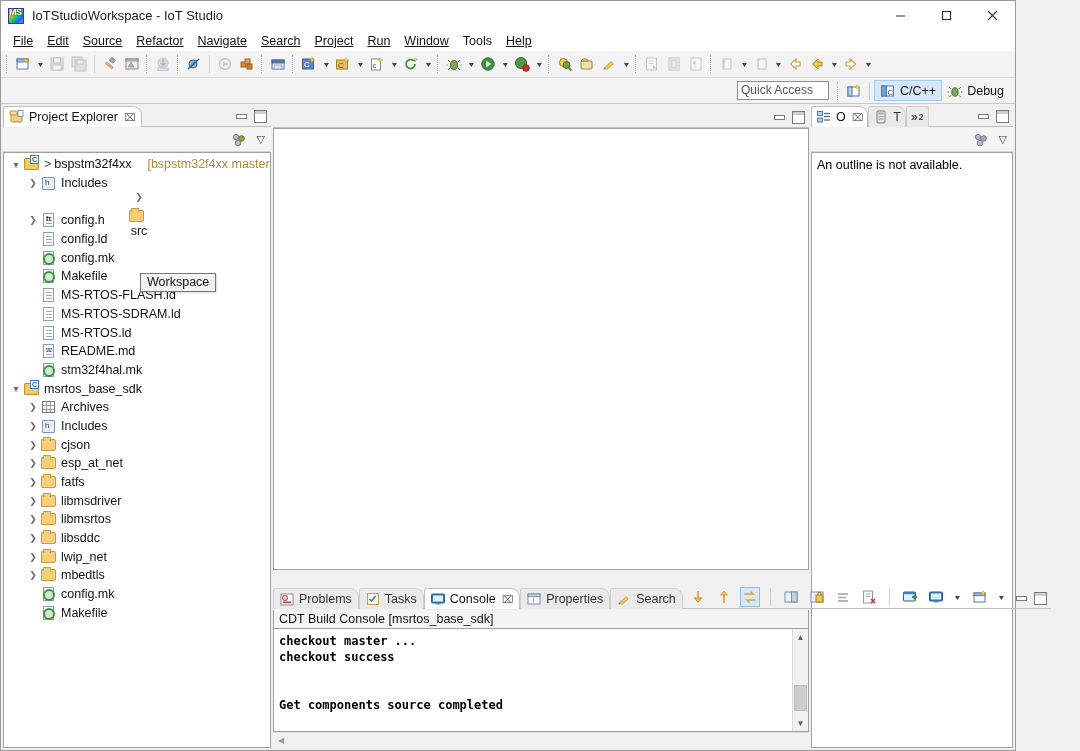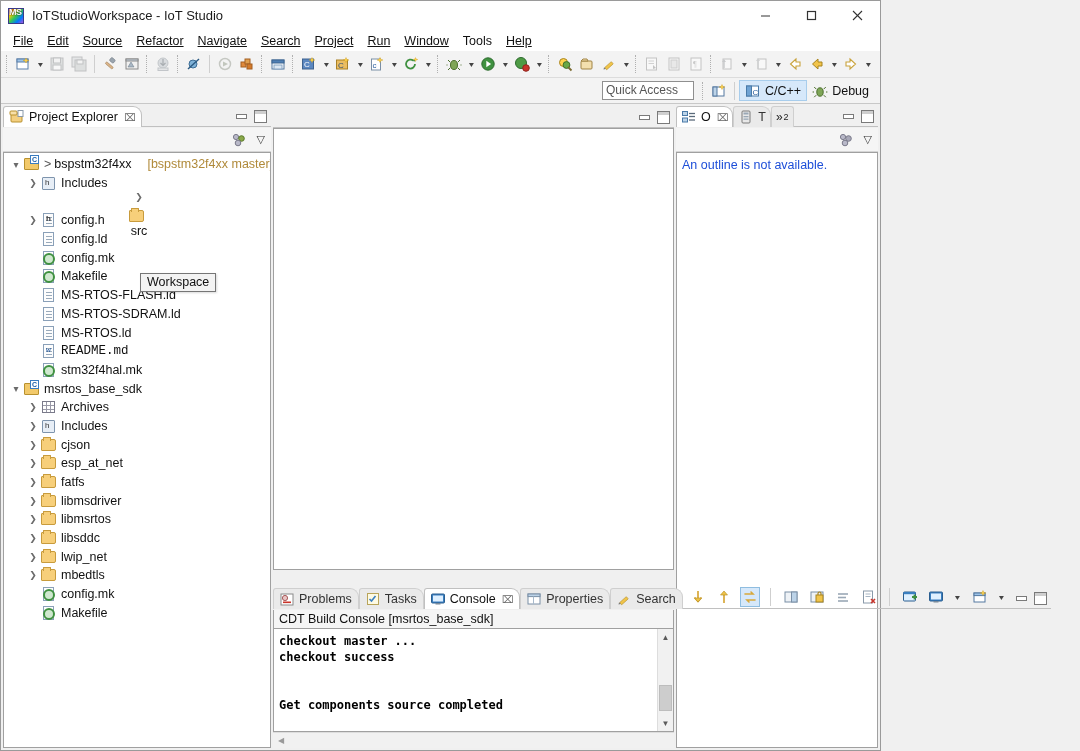--- a/index.html
+++ b/index.html
@@ -7,21 +7,21 @@
     margin: 0; padding: 0;
     width: 1080px; height: 751px;
     overflow: hidden;
     font-family: "Liberation Sans", sans-serif;
     font-size: 12px;
     background: #f0f0f0;
     color: #000;
     -webkit-font-smoothing: antialiased;
   }
   #app {
-    width: 881px; height: 751px;
+    width: 1016px; height: 751px;
     position: relative;
     background: #f0f0f0;
     display: flex;
     flex-direction: column;
     border: 1px solid #9a9a9a;
   }
 
   
   .titlebar {
     height: 29px;
@@ -430,21 +430,21 @@
   .cbtn.on { background: #d6e8fa; border: 1px solid #8fbde0; }
 
   
   #outline-view { width: 202px; flex: 0 0 202px; }
   .outline-body {
     flex: 1 1 auto;
     background: #fff;
     border: 1px solid #a0a0a0;
     padding: 5px 0 0 5px;
     font-size: 12.5px;
-    color: #1d4ed8;
+    color: #000000;
     min-height: 0;
   }
   .vtab.narrow { padding: 0 4px; }
   .overflow-tab {
     display: flex; align-items: baseline; gap: 1px;
     font-size: 12px; padding: 0 4px; color: #222;
     height: 21px; align-items: center;
     border: 1px solid #cfcfcf; border-bottom: none;
     background: #eaeaea; border-radius: 3px 3px 0 0;
   }
@@ -845,21 +845,21 @@
               </span>
               <span class="tlabel">MS-RTOS-SDRAM.ld</span>
             </div>
             <div class="trow" style="padding-left: 21px;">
               <span class="twist"></span>
               <span class="ticon">
                 <span class="i-file"></span>
               </span>
               <span class="tlabel">MS-RTOS.ld</span>
             </div>
-            <div class="trow" style="padding-left: 21px; font-family: Liberation Mono, monospace;">
+            <div class="trow" style="padding-left: 21px;">
               <span class="twist"></span>
               <span class="ticon">
                 <span class="i-file md"></span>
               </span>
               <span class="tlabel">README.md</span>
             </div>
             <div class="trow" style="padding-left: 21px;">
               <span class="twist"></span>
               <span class="ticon">
                 <span class="i-mk"></span>

